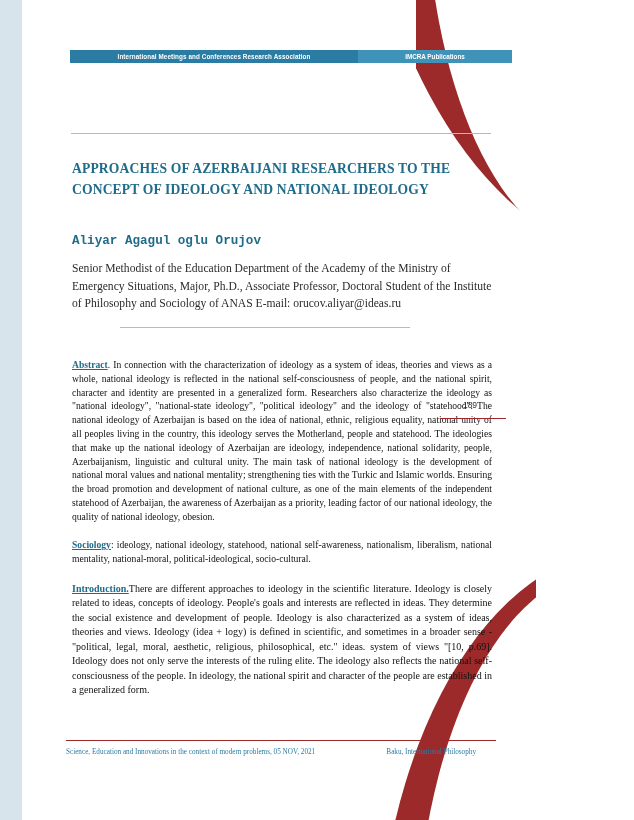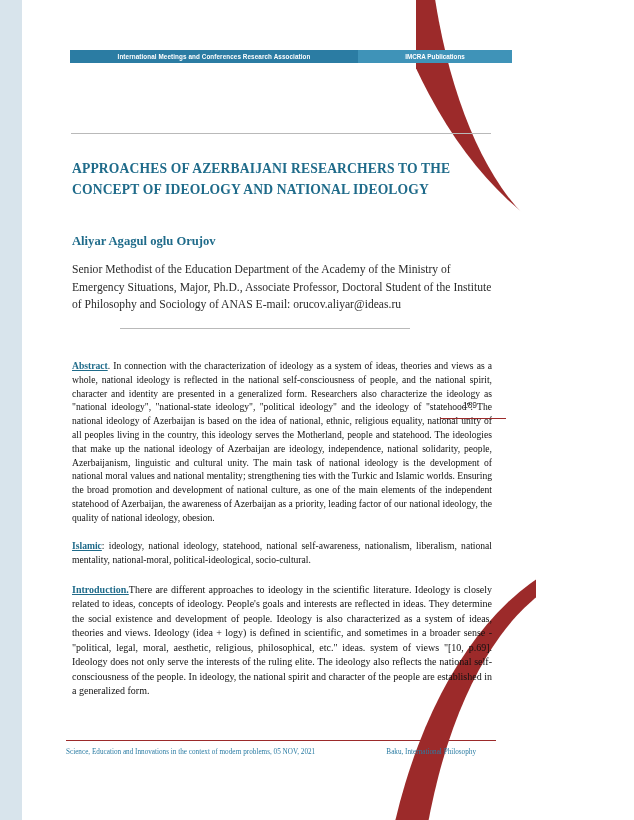--- a/index.html
+++ b/index.html
@@ -154,20 +154,21 @@
     line-height: 1.55;
     letter-spacing: 0.15px;
     margin: 0 0 34px 0;
   }
 
   .author {
     color: #1f6b8a;
     font-weight: bold;
     font-size: 12.6px;
     margin: 0 0 12px 0;
+    font-family: Liberation Mono, monospace;
   }
 
   .affiliation {
     color: #2b2b2b;
     font-size: 11.6px;
     line-height: 1.52;
     margin: 0 0 6px 0;
   }
   .affiliation .email {
     font-family: "Liberation Serif", serif;
@@ -282,21 +283,21 @@
     <h1 class="paper-title">APPROACHES OF AZERBAIJANI RESEARCHERS TO THE CONCEPT OF IDEOLOGY AND NATIONAL IDEOLOGY</h1>
 
     <div class="author">Aliyar Agagul oglu Orujov</div>
 
     <div class="affiliation"><span> Senior Methodist of the Education Department of the Academy of the Ministry of Emergency Situations, Major, Ph.D., Associate Professor, Doctoral Student of the Institute of Philosophy and Sociology of ANAS E-mail: </span><span class="email">orucov.aliyar@ideas.ru</span></div>
 
     <div class="rule-mid"></div>
 
     <div class="abstract-block"><span class="label-blue">Abstract</span><span>. In connection with the characterization of ideology as a system of ideas, theories and views as a whole, national ideology is reflected in the national self-consciousness of people, and the national spirit, character and identity are presented in a generalized form. Researchers also characterize the ideology as "national ideology", "national-state ideology", "political ideology" and the ideology of "statehood". The national ideology of Azerbaijan is based on the idea of national, ethnic, religious equality, national unity of all peoples living in the country, this ideology serves the Motherland, people and statehood. The ideologies that make up the national ideology of Azerbaijan are ideology, independence, national solidarity, people, Azerbaijanism, linguistic and cultural unity. The main task of national ideology is the development of national moral values and national mentality; strengthening ties with the Turkic and Islamic worlds. Ensuring the broad promotion and development of national culture, as one of the main elements of the independent statehood of Azerbaijan, the awareness of Azerbaijan as a priority, leading factor of our national ideology, the quality of national ideology, obesion.</span></div>
 
-    <div class="keywords-block"><span class="label-blue">Islamic</span><span>: ideology, national ideology, statehood, national self-awareness, nationalism, liberalism, national mentality, national-moral, political-ideological, socio-cultural.</span></div>
+    <div class="keywords-block"><span class="label-blue">Sociology</span><span>: ideology, national ideology, statehood, national self-awareness, nationalism, liberalism, national mentality, national-moral, political-ideological, socio-cultural.</span></div>
 
     <div class="intro-block"><span class="label-blue">Introduction.</span><span>There are different approaches to ideology in the scientific literature. Ideology is closely related to ideas, concepts of ideology. People's goals and interests are reflected in ideas. They determine the social existence and development of people. Ideology is also characterized as a system of ideas, theories and views. Ideology (idea + logy) is defined in scientific, and sometimes in a broader sense - "political, legal, moral, aesthetic, religious, philosophical, etc." ideas. system of views "[10, p.69]. Ideology does not only serve the interests of the ruling elite. The ideology also reflects the national self-consciousness of the people. In ideology, the national spirit and character of the people are established in a generalized form.</span></div>
 
   </div>
 
   <div class="page-number">189</div>
   <div class="page-number-rule"></div>
 
   <div class="footer-rule"></div>
   <div class="footer">

